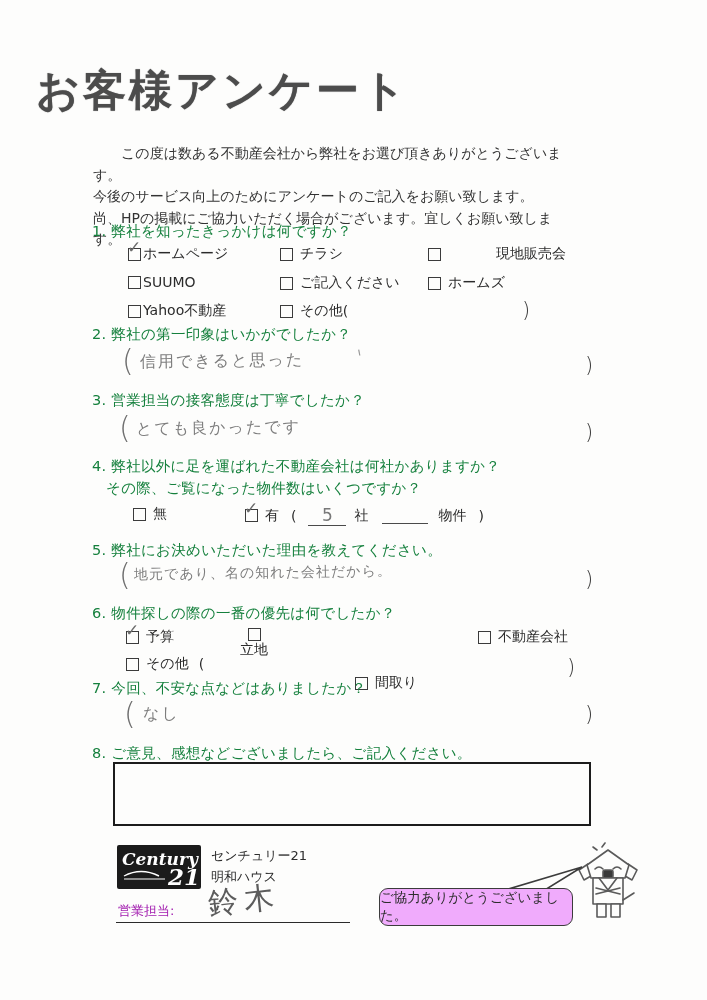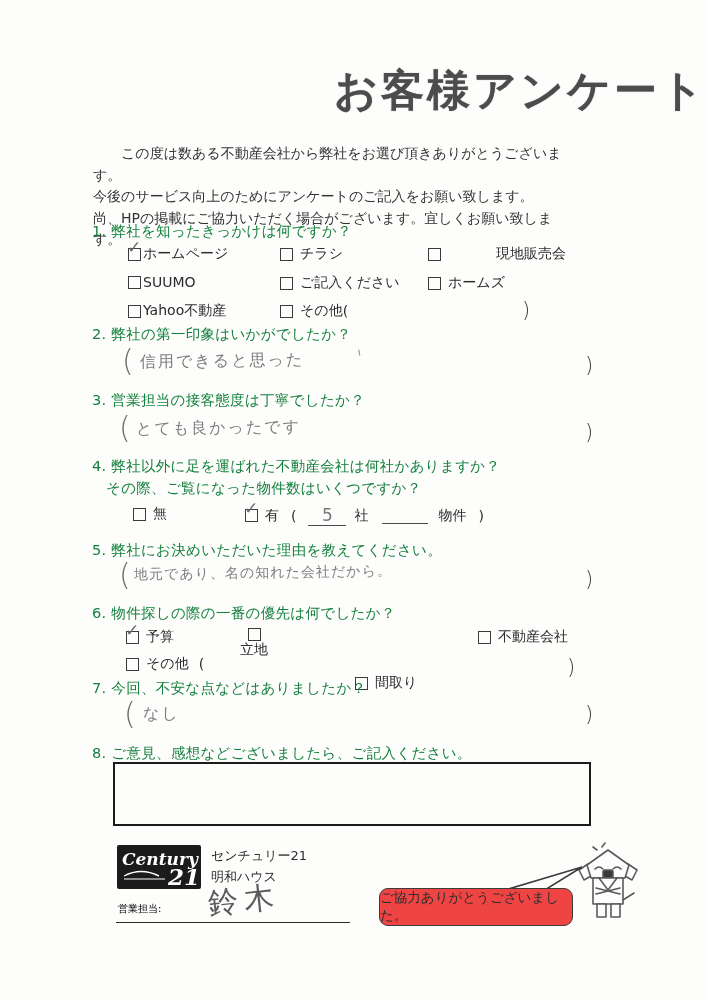--- a/index.html
+++ b/index.html
@@ -4,21 +4,21 @@
 <style>
   html,body{margin:0;padding:0;background:#e8e8e8;}
   .page{
     position:relative;width:707px;height:1000px;margin:0 auto;
     background:#fdfdfc;overflow:hidden;
     font-family:"DejaVu Sans","Liberation Sans",sans-serif;
     color:#2e2e2e;
   }
   .abs{position:absolute;}
   .doc-title{
-    left:0;right:0;top:62px;text-align:right;padding-left:26px;
+    left:0;right:0;top:62px;text-align:left;padding-left:36px;
     font-size:43px;font-weight:700;color:#4c4c4c;letter-spacing:3px;
     text-shadow:0 0 1px #8a8a8a;
   }
   .intro{left:93px;top:143px;width:470px;font-size:14px;line-height:21.5px;color:#333;}
   .intro .l1{text-indent:28px;}
   .q-heading{font-size:14.5px;color:#15803d;font-weight:500;letter-spacing:0.3px;}
   .opt{display:flex;align-items:center;font-size:14px;color:#2b2b2b;white-space:nowrap;}
   .opt .gap{width:7px;flex:none;}
   .opt .gap0{width:2px;flex:none;}
   .cb{
@@ -37,29 +37,29 @@
     color:#7d7d7d;font-size:16px;letter-spacing:2px;
     transform:rotate(-0.8deg);transform-origin:left center;
   }
   .uline{border-bottom:1.5px solid #4a4a4a;display:inline-block;text-align:center;}
   .comment-box{
     left:113px;top:762px;width:474px;height:60px;
     border:2px solid #1c1c1c;background:transparent;
   }
   .logo-box{left:117px;top:845px;}
   .company{left:211px;font-size:13px;color:#2d2d2d;}
-  .rep-label{left:118px;top:902px;font-size:10px;color:#000000;}
+  .rep-label{left:118px;top:902px;font-size:13px;color:#a21caf;}
   .rep-line{left:116px;top:922px;width:234px;border-bottom:1.7px solid #2a2a2a;}
   .signature{
     left:208px;top:880px;font-size:30px;color:#5c5c5c;letter-spacing:6px;
     transform:rotate(-6deg);
   }
   .bubble{
     left:379px;top:888px;width:192px;height:36px;
-    border:1.6px solid #3c3c3c;border-radius:9px;background:#ef4444;
+    border:1.6px solid #3c3c3c;border-radius:9px;background:#f0abfc;
     display:flex;align-items:center;justify-content:center;
     font-size:13.5px;color:#2d2d2d;z-index:2;
   }
   .stray{left:352px;top:346px;font-size:14px;color:#9a9a9a;transform:rotate(25deg);}
 </style>
 </head>
 <body>
 
 <div class="page">
 

